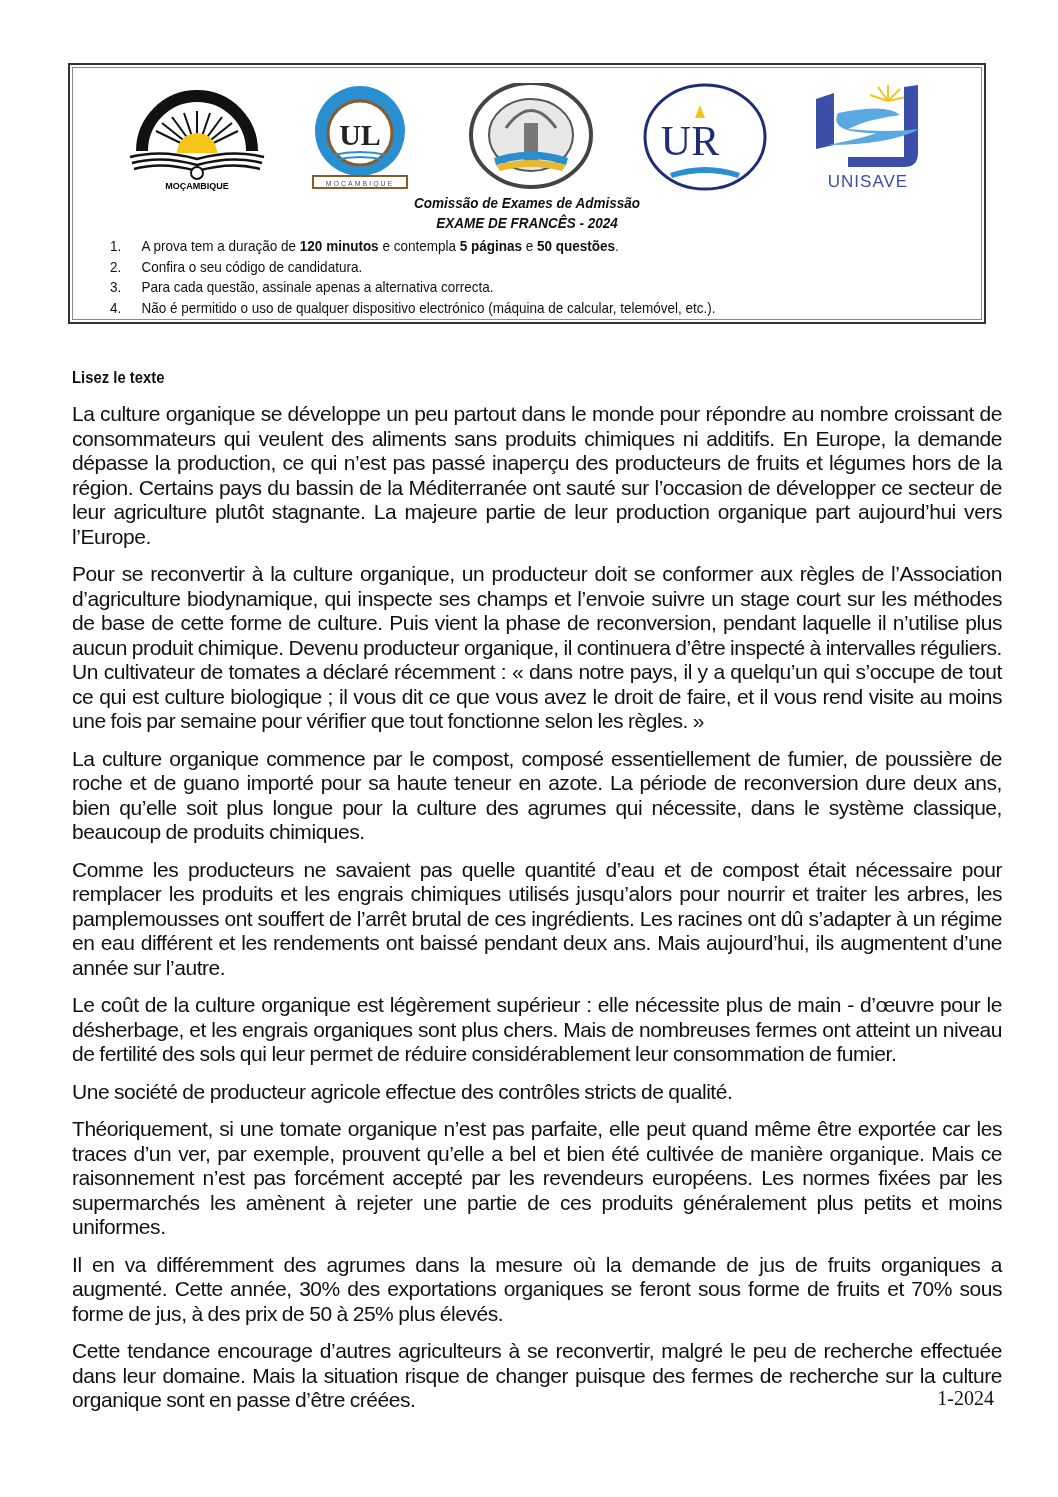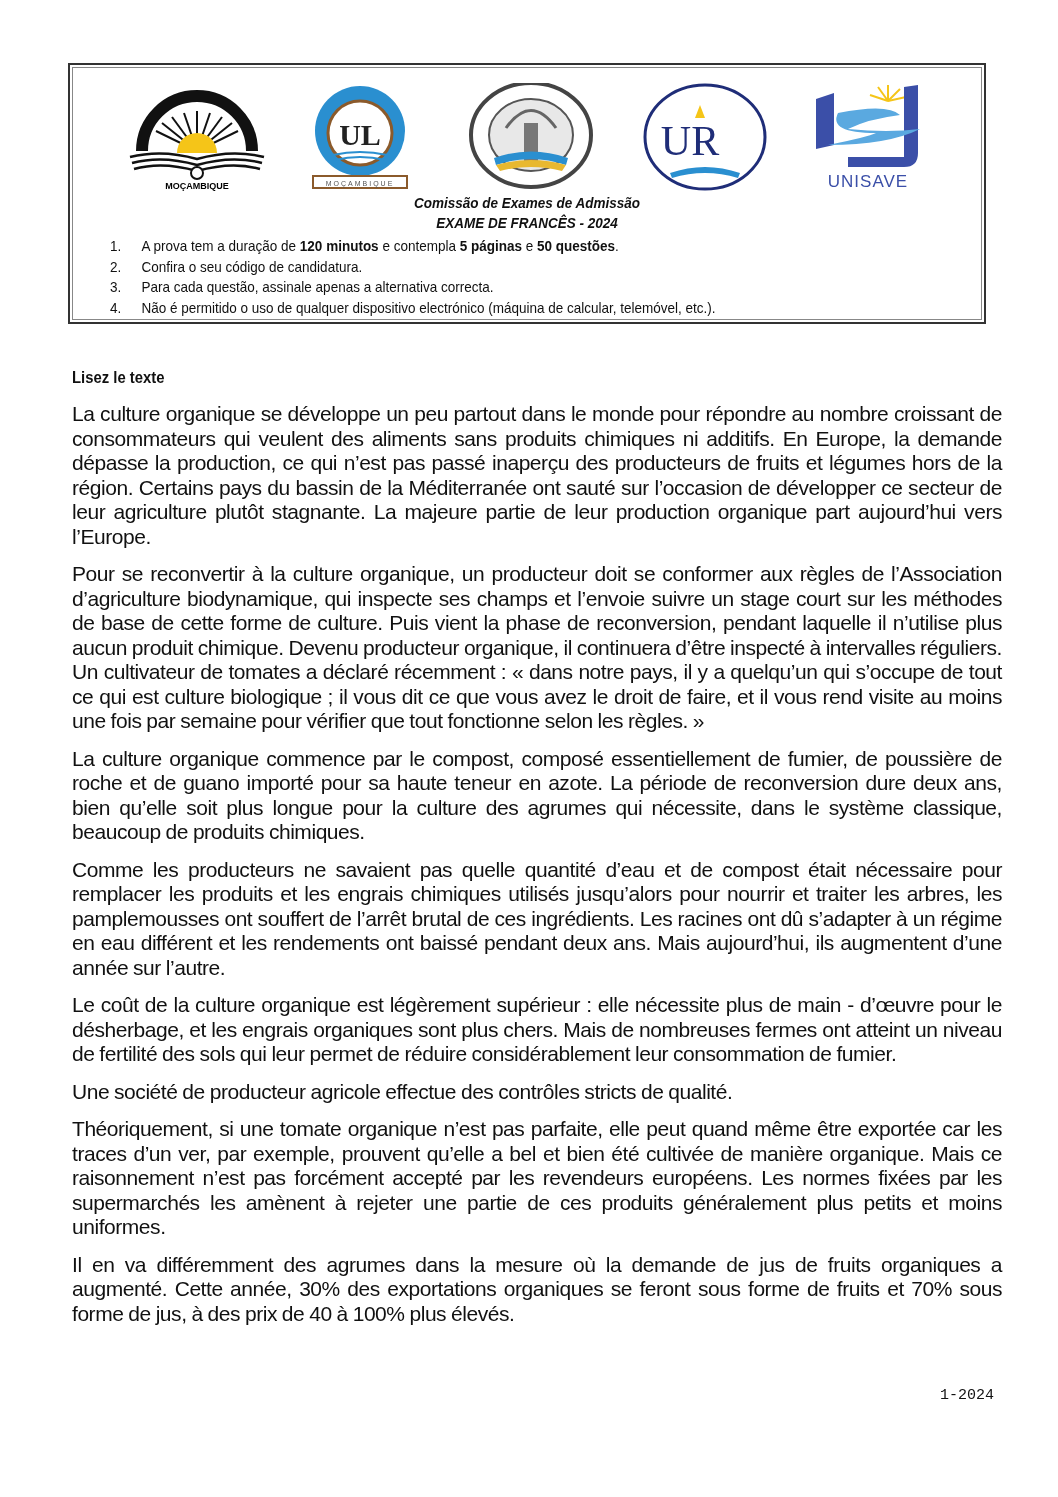--- a/index.html
+++ b/index.html
@@ -16,21 +16,21 @@
                transform: scaleX(0.9); }
   .rules { position: absolute; top: 171px; left: 40px; margin: 0; padding: 0; list-style: none;
            font-size: 15px; line-height: 20.5px; }
   .rules li { display: flex; transform-origin: left; transform: scaleX(0.9); white-space: nowrap; }
   .rules .num { width: 35px; }
   .main { position: absolute; left: 72px; top: 352px; width: 930px; margin-top: 13px; }
   .section-title { font-weight: bold; font-size: 16.5px; margin: 0 0 13px 0; line-height: 24px;
                    transform: scaleX(0.9); transform-origin: left; }
   .para { font-size: 21px; line-height: 24.5px; margin: 0 0 13px 0; text-align: justify;
           letter-spacing: -0.45px; word-spacing: -0.5px; }
-  .footer { position: absolute; right: 64px; top: 1387px; font-size: 15px; font-family: Liberation Mono, monospace; }
+  .footer { position: absolute; right: 64px; top: 1387px; font-size: 20px; font-family: Liberation Serif, serif; }
 </style>
 </head>
 <body>
 
 <div class="header-box">
   <div class="logos">
 
     <svg class="logo" style="left:52px" width="150" height="110" viewBox="0 0 150 110">
       <path d="M20,68 A55,55 0 0 1 130,68" fill="none" stroke="#111" stroke-width="12"></path>
       <path d="M30,68 A45,45 0 0 1 120,68" fill="none" stroke="#fff" stroke-width="1"></path>
@@ -124,17 +124,18 @@
 <div class="main">
   <div class="section-title">Lisez le texte</div>
   <div id="paras">
       <p class="para">La culture organique se développe un peu partout dans le monde pour répondre au nombre croissant de consommateurs qui veulent des aliments sans produits chimiques ni additifs.  En Europe, la demande dépasse la production, ce qui n’est pas passé inaperçu des producteurs de fruits et légumes hors de la région.  Certains pays du bassin de la Méditerranée ont sauté sur l’occasion de développer ce secteur de leur agriculture plutôt stagnante.  La majeure partie de leur production organique part aujourd’hui vers l’Europe.</p>
       <p class="para">Pour se reconvertir à la culture organique, un producteur doit se conformer aux règles de l’Association d’agriculture biodynamique, qui inspecte ses champs et l’envoie suivre un stage court sur les méthodes de base de cette forme de culture.  Puis vient la phase de reconversion, pendant laquelle il n’utilise plus aucun produit chimique. Devenu producteur organique, il continuera d’être inspecté à intervalles réguliers. Un cultivateur de tomates a déclaré récemment : « dans notre pays, il y a quelqu’un qui s’occupe de tout ce qui est culture biologique ; il vous dit ce que vous avez le droit de faire, et il vous rend visite au moins une fois par semaine pour vérifier que tout fonctionne selon les règles. »</p>
       <p class="para">La culture organique commence par le compost, composé essentiellement de fumier, de poussière de roche et de guano importé pour sa haute teneur en azote. La période de reconversion dure deux ans, bien qu’elle soit plus longue pour la culture des agrumes qui nécessite, dans le système classique, beaucoup de produits chimiques.</p>
       <p class="para">Comme les producteurs ne savaient pas quelle quantité d’eau et de compost était nécessaire pour remplacer les produits et les engrais chimiques utilisés jusqu’alors pour nourrir et traiter les arbres, les pamplemousses ont souffert de l’arrêt brutal de ces ingrédients.  Les racines ont dû s’adapter à un régime en eau différent et les rendements ont baissé pendant deux ans.  Mais aujourd’hui, ils augmentent d’une année sur l’autre.</p>
       <p class="para">Le coût de la culture organique est légèrement supérieur : elle nécessite plus de main - d’œuvre pour le désherbage, et les engrais organiques sont plus chers.  Mais de nombreuses fermes ont atteint un niveau de fertilité des sols qui leur permet de réduire considérablement leur consommation de fumier.</p>
       <p class="para">Une société de producteur agricole effectue des contrôles stricts de qualité.</p>
       <p class="para">Théoriquement, si une tomate organique n’est pas parfaite, elle peut quand même être exportée car les traces d’un ver, par exemple, prouvent qu’elle a bel et bien été cultivée de manière organique.  Mais ce raisonnement n’est pas forcément accepté par les revendeurs européens.  Les normes fixées par les supermarchés les amènent à rejeter une partie de ces produits généralement plus petits et moins uniformes.</p>
-      <p class="para">Il en va différemment des agrumes dans la mesure où la demande de jus de fruits organiques a augmenté.  Cette année, 30% des exportations organiques se feront sous forme de fruits et 70% sous forme de jus, à des prix de 40 à 100% plus élevés.</p>
+      <p class="para">Il en va différemment des agrumes dans la mesure où la demande de jus de fruits organiques a augmenté.  Cette année, 30% des exportations organiques se feront sous forme de fruits et 70% sous forme de jus, à des prix de 50 à 25% plus élevés.</p>
+      <p class="para">Cette tendance encourage d’autres agriculteurs à se reconvertir, malgré le peu de recherche effectuée dans leur domaine. Mais la situation risque de changer puisque des fermes de recherche sur la culture organique sont en passe d’être créées.</p>
     </div>
 </div>
 
 <div class="footer">1-2024</div>
 
 </body></html>

